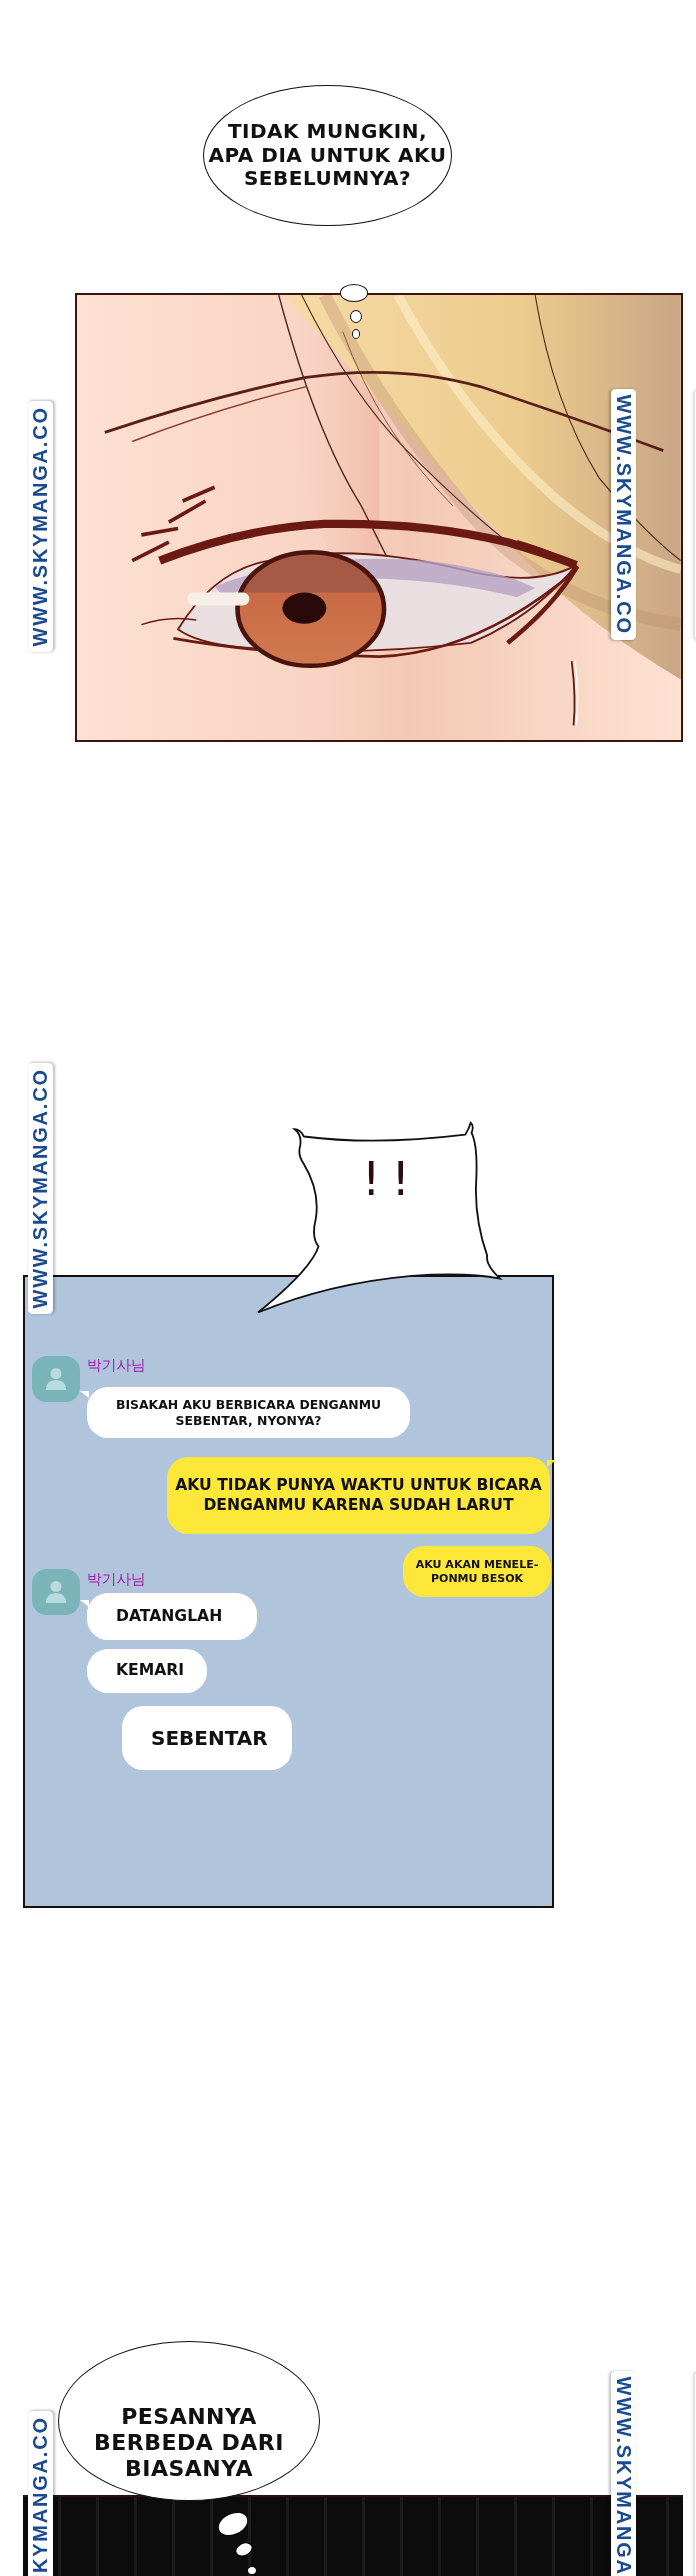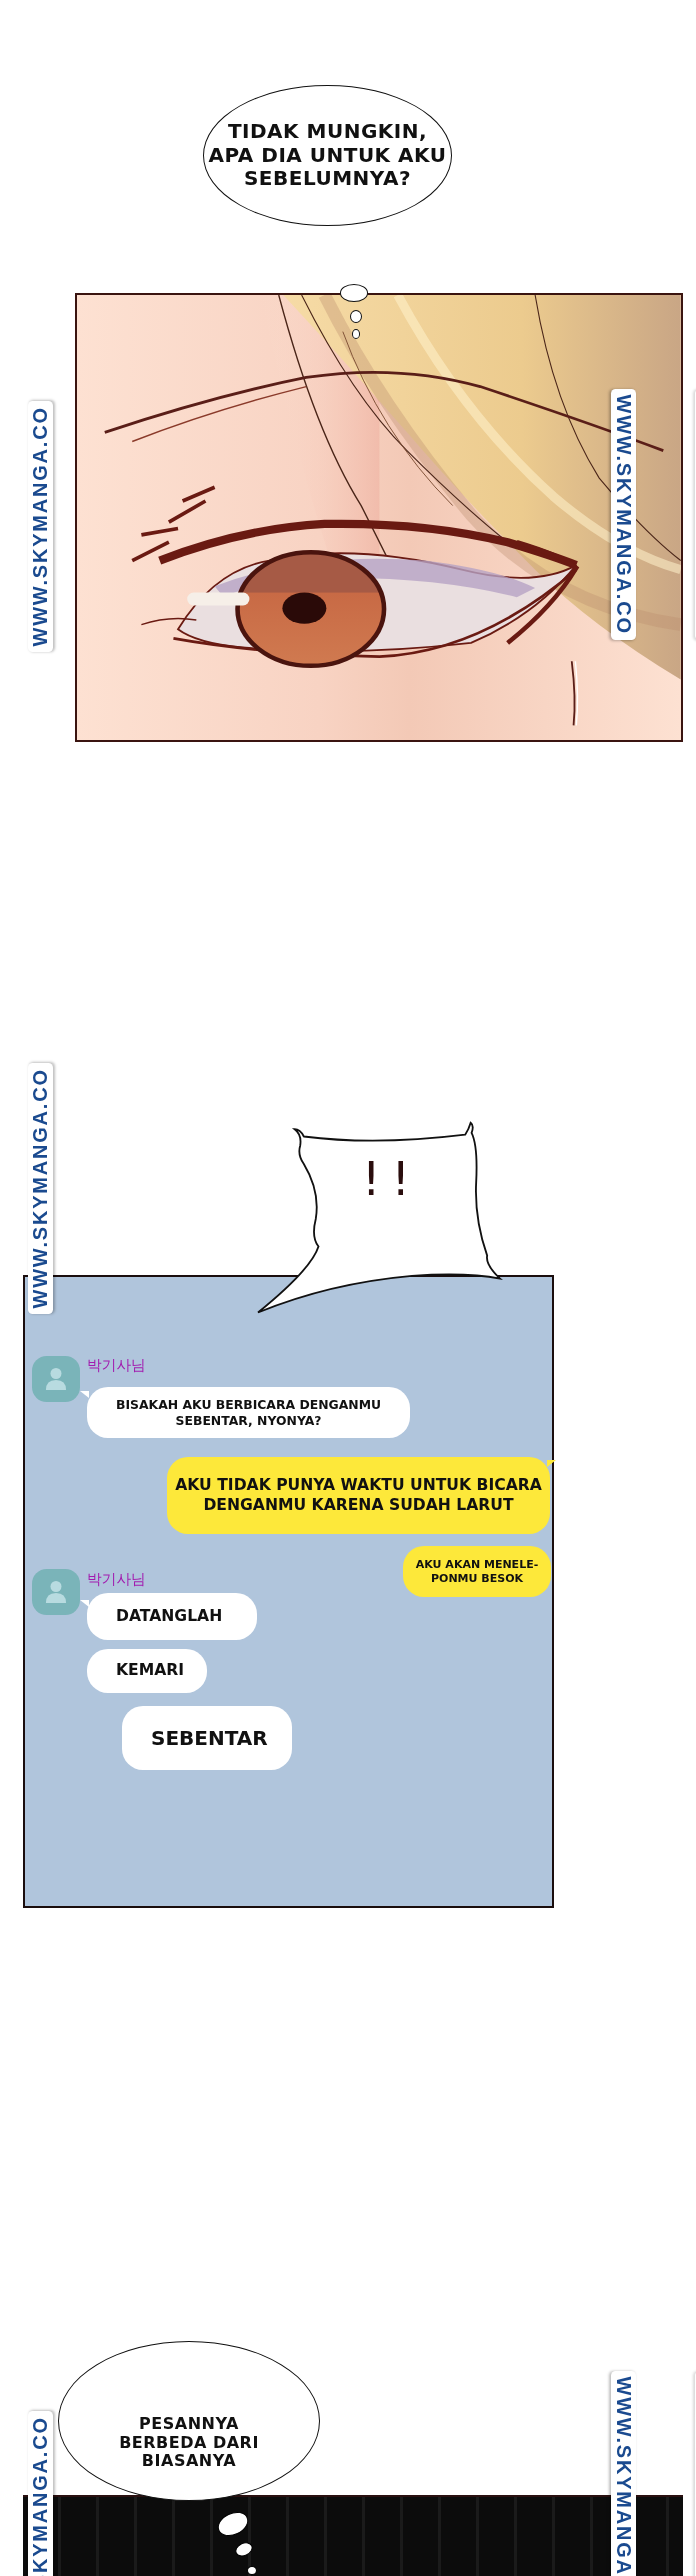--- a/index.html
+++ b/index.html
@@ -252,21 +252,21 @@
 </div>
 
 <svg class="abs" width="275" height="220" viewBox="0 0 300 240" style="left:247px; top:1109px; z-index:8;">
   <path d="M 52 22 Q 60 28 58 40 Q 55 50 62 60 Q 80 90 75 120 Q 70 140 78 150 Q 70 175 12 222
            Q 90 190 180 182 Q 240 178 276 185 Q 260 170 262 160 Q 248 120 250 80 Q 252 40 245 26
            Q 248 18 244 15 Q 242 22 238 28 Q 140 40 62 30 Q 58 22 52 22 Z" fill="#ffffff" stroke="#111" stroke-width="2"></path>
 </svg>
 <div class="abs" style="left:362px; top:1156px; font-family:'DejaVu Sans', sans-serif; font-size:46px; color:#2a0d0d; letter-spacing:11px; z-index:9; line-height:1;">!!</div>
 
 <div class="oval-bubble" style="left:58px; top:2341px; width:260px; height:158px;">
-  <span class="bubble-text" style="font-size:16px;margin-top:44px;">PESANNYA
+  <span class="bubble-text" style="font-size:22px;margin-top:44px;">PESANNYA
 BERBEDA DARI
 BIASANYA</span>
 </div>
 
 <div class="abs panel-dark"></div>
 <div class="thought-dot dark" style="left:217px; top:2513px; width:30px; height:20px; transform:rotate(-25deg);"></div>
 <div class="thought-dot dark" style="left:235px; top:2543px; width:15.6px; height:11px; transform:rotate(-25deg);"></div>
 <div class="thought-dot dark" style="left:247px; top:2566px; width:8.2px; height:7.3px;"></div>
 
 <div class="watermark up" style="left:27.5px; top:2662px;">WWW.SKYMANGA.CO</div>

